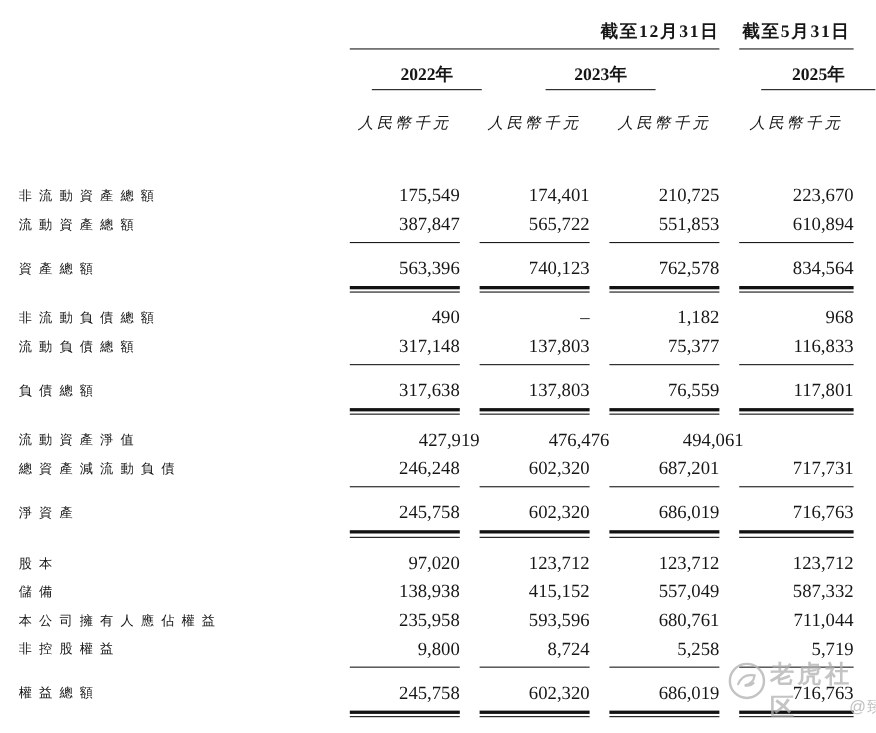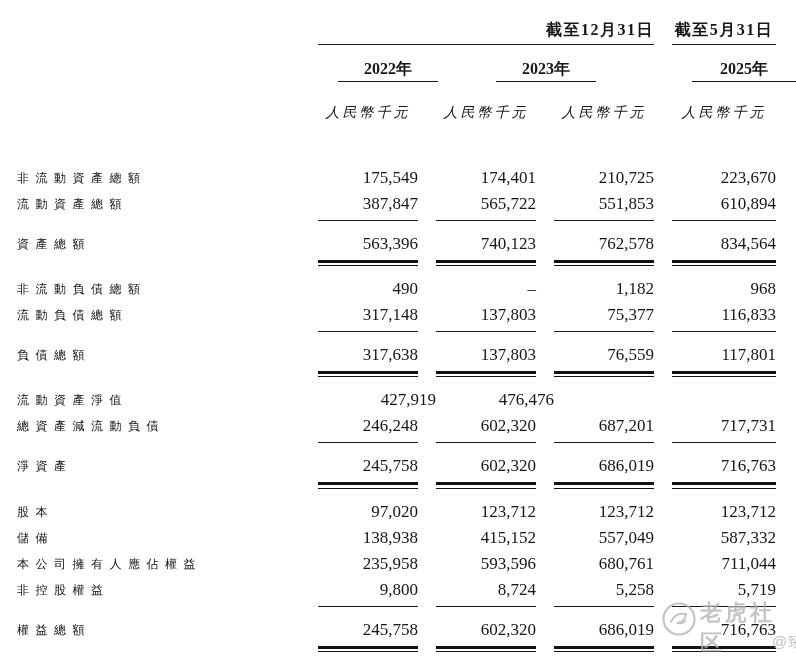--- a/index.html
+++ b/index.html
@@ -209,20 +209,21 @@
     </div>
     <div class="sgap"></div>
 
     <div class="fr row">
       <div class="lab">流動資產淨值</div>
       <div class="g"></div>
       <div class="c">427,919</div>
       <div class="g"></div>
       <div class="c">476,476</div>
       <div class="g"></div>
+      <div class="c c4">494,061</div>
     </div>
     <div class="fr row">
       <div class="lab">總資產減流動負債</div>
       <div class="c">246,248</div>
       <div class="g"></div>
       <div class="c">602,320</div>
       <div class="g"></div>
       <div class="c">687,201</div>
       <div class="g"></div>
       <div class="c c4">717,731</div>

